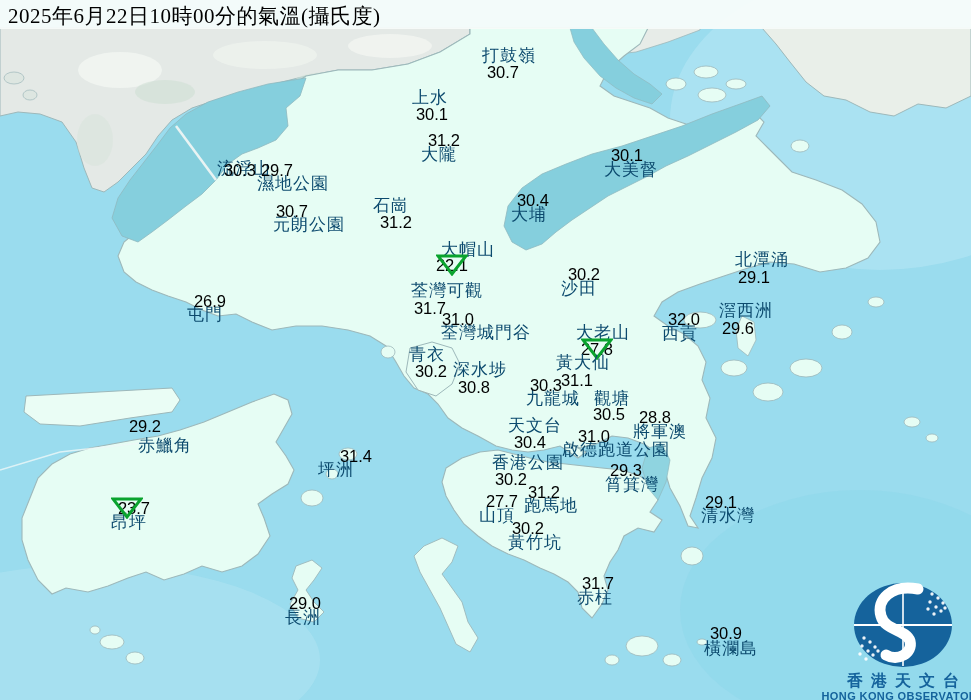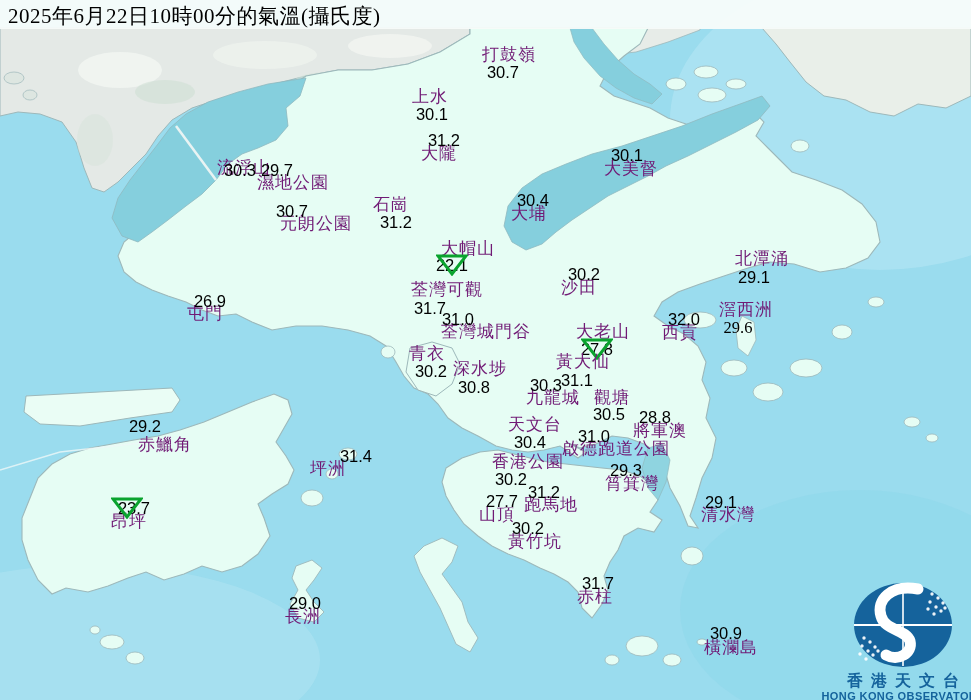--- a/index.html
+++ b/index.html
@@ -6,22 +6,22 @@
   .stage{position:relative;width:971px;height:700px;overflow:hidden;
          font-family:"Liberation Sans",sans-serif;}
   .map-svg{position:absolute;left:0;top:0;}
   .title-bar{position:absolute;left:0;top:0;width:971px;height:29px;
              background:rgba(250,253,251,.93);z-index:30;box-sizing:border-box;
              padding:2px 0 0 8px;color:#000;font-size:21px;letter-spacing:.5px;
              font-family:"Liberation Serif","DejaVu Serif",serif;}
   #stations{position:absolute;left:0;top:0;width:971px;height:700px;z-index:20;}
   .station{position:absolute;left:0;top:0;}
   .station-name{position:absolute;transform:translateX(-50%);
-                color:#701a75;font-size:17px;line-height:1.05;white-space:nowrap;
-                font-family:Liberation Mono, monospace;letter-spacing:1px;}
+                color:#0c4a6e;font-size:17px;line-height:1.05;white-space:nowrap;
+                font-family:Liberation Serif, serif;letter-spacing:1px;}
   .station-value{position:absolute;transform:translateX(-50%);
                  color:#000;font-size:16.5px;line-height:1;white-space:nowrap;
                  font-family:"Liberation Sans","DejaVu Sans",sans-serif;}
   .marker{position:absolute;width:32px;height:23px;}
   .logo-wrap{position:absolute;left:803px;top:578px;width:200px;height:122px;z-index:25;
              text-align:center;}
   .logo-svg{display:block;margin:0 auto;}
   .logo-cn{color:#15639c;font-size:16px;font-weight:bold;letter-spacing:8px;
            padding-left:8px;line-height:1.1;
            font-family:"Liberation Serif","DejaVu Serif",serif;}
@@ -137,21 +137,21 @@
       <span class="station-name" style="left: 293px; top: 175px;">濕地公園</span>
       <span class="station-value" style="left: 277px; top: 162px;">29.7</span>
     </div>
 
     <div class="station">
       <span class="station-name" style="left: 631px; top: 161px;">大美督</span>
       <span class="station-value" style="left: 627px; top: 147px;">30.1</span>
     </div>
 
     <div class="station">
-      <span class="station-name" style="left: 309px; top: 216px; margin-left: 7px;">元朗公園</span>
+      <span class="station-name" style="left: 309px; top: 216px;">元朗公園</span>
       <span class="station-value" style="left: 292px; top: 203px;">30.7</span>
     </div>
 
     <div class="station">
       <span class="station-name" style="left: 391px; top: 197px;">石崗</span>
       <span class="station-value" style="left: 396px; top: 214px;">31.2</span>
     </div>
 
     <div class="station">
       <span class="station-name" style="left: 529px; top: 206px;">大埔</span>
@@ -176,21 +176,21 @@
       <span class="station-value" style="left: 584px; top: 266px;">30.2</span>
     </div>
 
     <div class="station">
       <span class="station-name" style="left: 447px; top: 282px;">荃灣可觀</span>
       <span class="station-value" style="left: 430px; top: 300px;">31.7</span>
     </div>
 
     <div class="station">
       <span class="station-name" style="left: 746px; top: 302px;">滘西洲</span>
-      <span class="station-value" style="left: 738px; top: 320px; font-family: Liberation Serif, serif;">29.6</span>
+      <span class="station-value" style="left: 738px; top: 320px;">29.6</span>
     </div>
 
     <div class="station">
       <span class="station-name" style="left: 205px; top: 306px;">屯門</span>
       <span class="station-value" style="left: 210px; top: 293px;">26.9</span>
     </div>
 
     <div class="station">
       <span class="station-name" style="left: 486px; top: 324px;">荃灣城門谷</span>
       <span class="station-value" style="left: 458px; top: 311px;">31.0</span>
@@ -248,21 +248,21 @@
       <span class="station-name" style="left: 616px; top: 441px;">啟德跑道公園</span>
       <span class="station-value" style="left: 594px; top: 428px;">31.0</span>
     </div>
 
     <div class="station">
       <span class="station-name" style="left: 165px; top: 431px; margin-top: 6px;">赤鱲角</span>
       <span class="station-value" style="left: 145px; top: 418px;">29.2</span>
     </div>
 
     <div class="station">
-      <span class="station-name" style="left: 328px; top: 461px;">坪洲</span>
+      <span class="station-name" style="left: 336px; top: 461px;">坪洲</span>
       <span class="station-value" style="left: 331px; top: 448px; margin-left: 25px;">31.4</span>
     </div>
 
     <div class="station">
       <span class="station-name" style="left: 528px; top: 454px;">香港公園</span>
       <span class="station-value" style="left: 511px; top: 471px;">30.2</span>
     </div>
 
     <div class="station">
       <span class="station-name" style="left: 632px; top: 476px;">筲箕灣</span>

